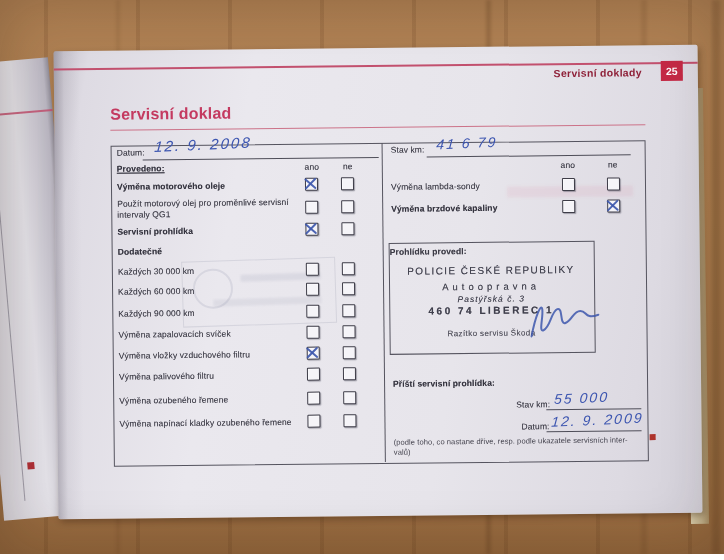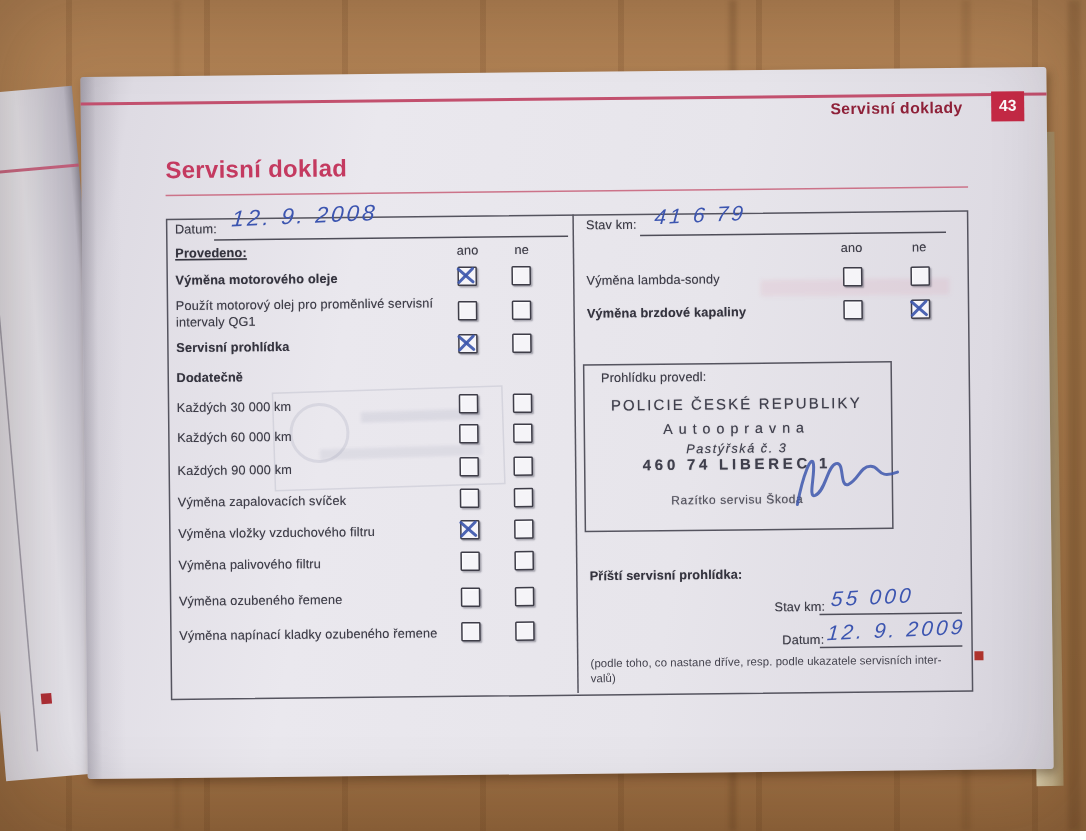--- a/index.html
+++ b/index.html
@@ -85,21 +85,21 @@
     <div class="lp-line"></div>
     <div class="lp-square"></div>
   </div>
 
   <div class="page-stack"></div>
 
   <div class="page">
 
     <div class="redline" style="left:0;top:17px;width:644px;"></div>
     <div class="hdr-label">Servisní doklady</div>
-    <div class="pagenum">43</div>
+    <div class="pagenum">25</div>
 
     <div class="doc-title">Servisní doklad</div>
     <div class="thinred" style="left:56px;top:79px;width:535px;"></div>
 
     <div class="ghost">
       <div class="gc"></div>
       <div class="gb1"></div>
       <div class="gb2"></div>
     </div>
     <div class="ghost-red"></div>
@@ -169,21 +169,21 @@
 
     <div class="rlbl printed" style="top:134px;">Výměna lambda-sondy</div>
     <span class="cb" style="left:507px;top:132px;"></span>
     <span class="cb" style="left:552px;top:132px;"></span>
 
     <div class="rlbl printed bold" style="top:156px;">Výměna brzdové kapaliny</div>
     <span class="cb" style="left:507px;top:154px;"></span>
     <span class="cb checked" style="left:552px;top:154px;"></span>
 
     <div class="stampbox"></div>
-    <div class="abs printed" style="left:345px;top:199px;">Prohlídku provedl:</div>
+    <div class="abs printed" style="left:334px;top:199px;font-weight:bold;">Prohlídku provedl:</div>
     <div class="stamp" style="top:218px;font-size:10px;letter-spacing:1.4px;">POLICIE ČESKÉ REPUBLIKY</div>
     <div class="stamp" style="top:234px;font-size:9.5px;letter-spacing:4px;">Autoopravna</div>
     <div class="stamp" style="top:247px;font-size:8.5px;letter-spacing:1px;font-style:italic;">Pastýřská č. 3</div>
     <div class="stamp" style="top:258px;font-size:10px;letter-spacing:2.5px;font-weight:700;">460 74 LIBEREC 1</div>
     <div class="stamp" style="top:282px;font-size:8px;letter-spacing:.4px;color:#55545f;">Razítko servisu Škoda</div>
     <svg class="sig" width="78" height="46" viewBox="0 0 78 46">
       <path d="M5 40 C 9 20, 15 6, 16 13 C 17 21, 12 36, 17 34 C 24 31, 25 15, 31 13 C 37 11, 33 29, 39 27 C 46 24, 47 15, 54 15 C 61 15, 58 24, 72 19" fill="none" stroke="#3d57ad" stroke-width="2" stroke-linecap="round" opacity=".85"></path>
     </svg>
 
     <div class="abs printed bold" style="left:336px;top:331px;">Příští servisní prohlídka:</div>

